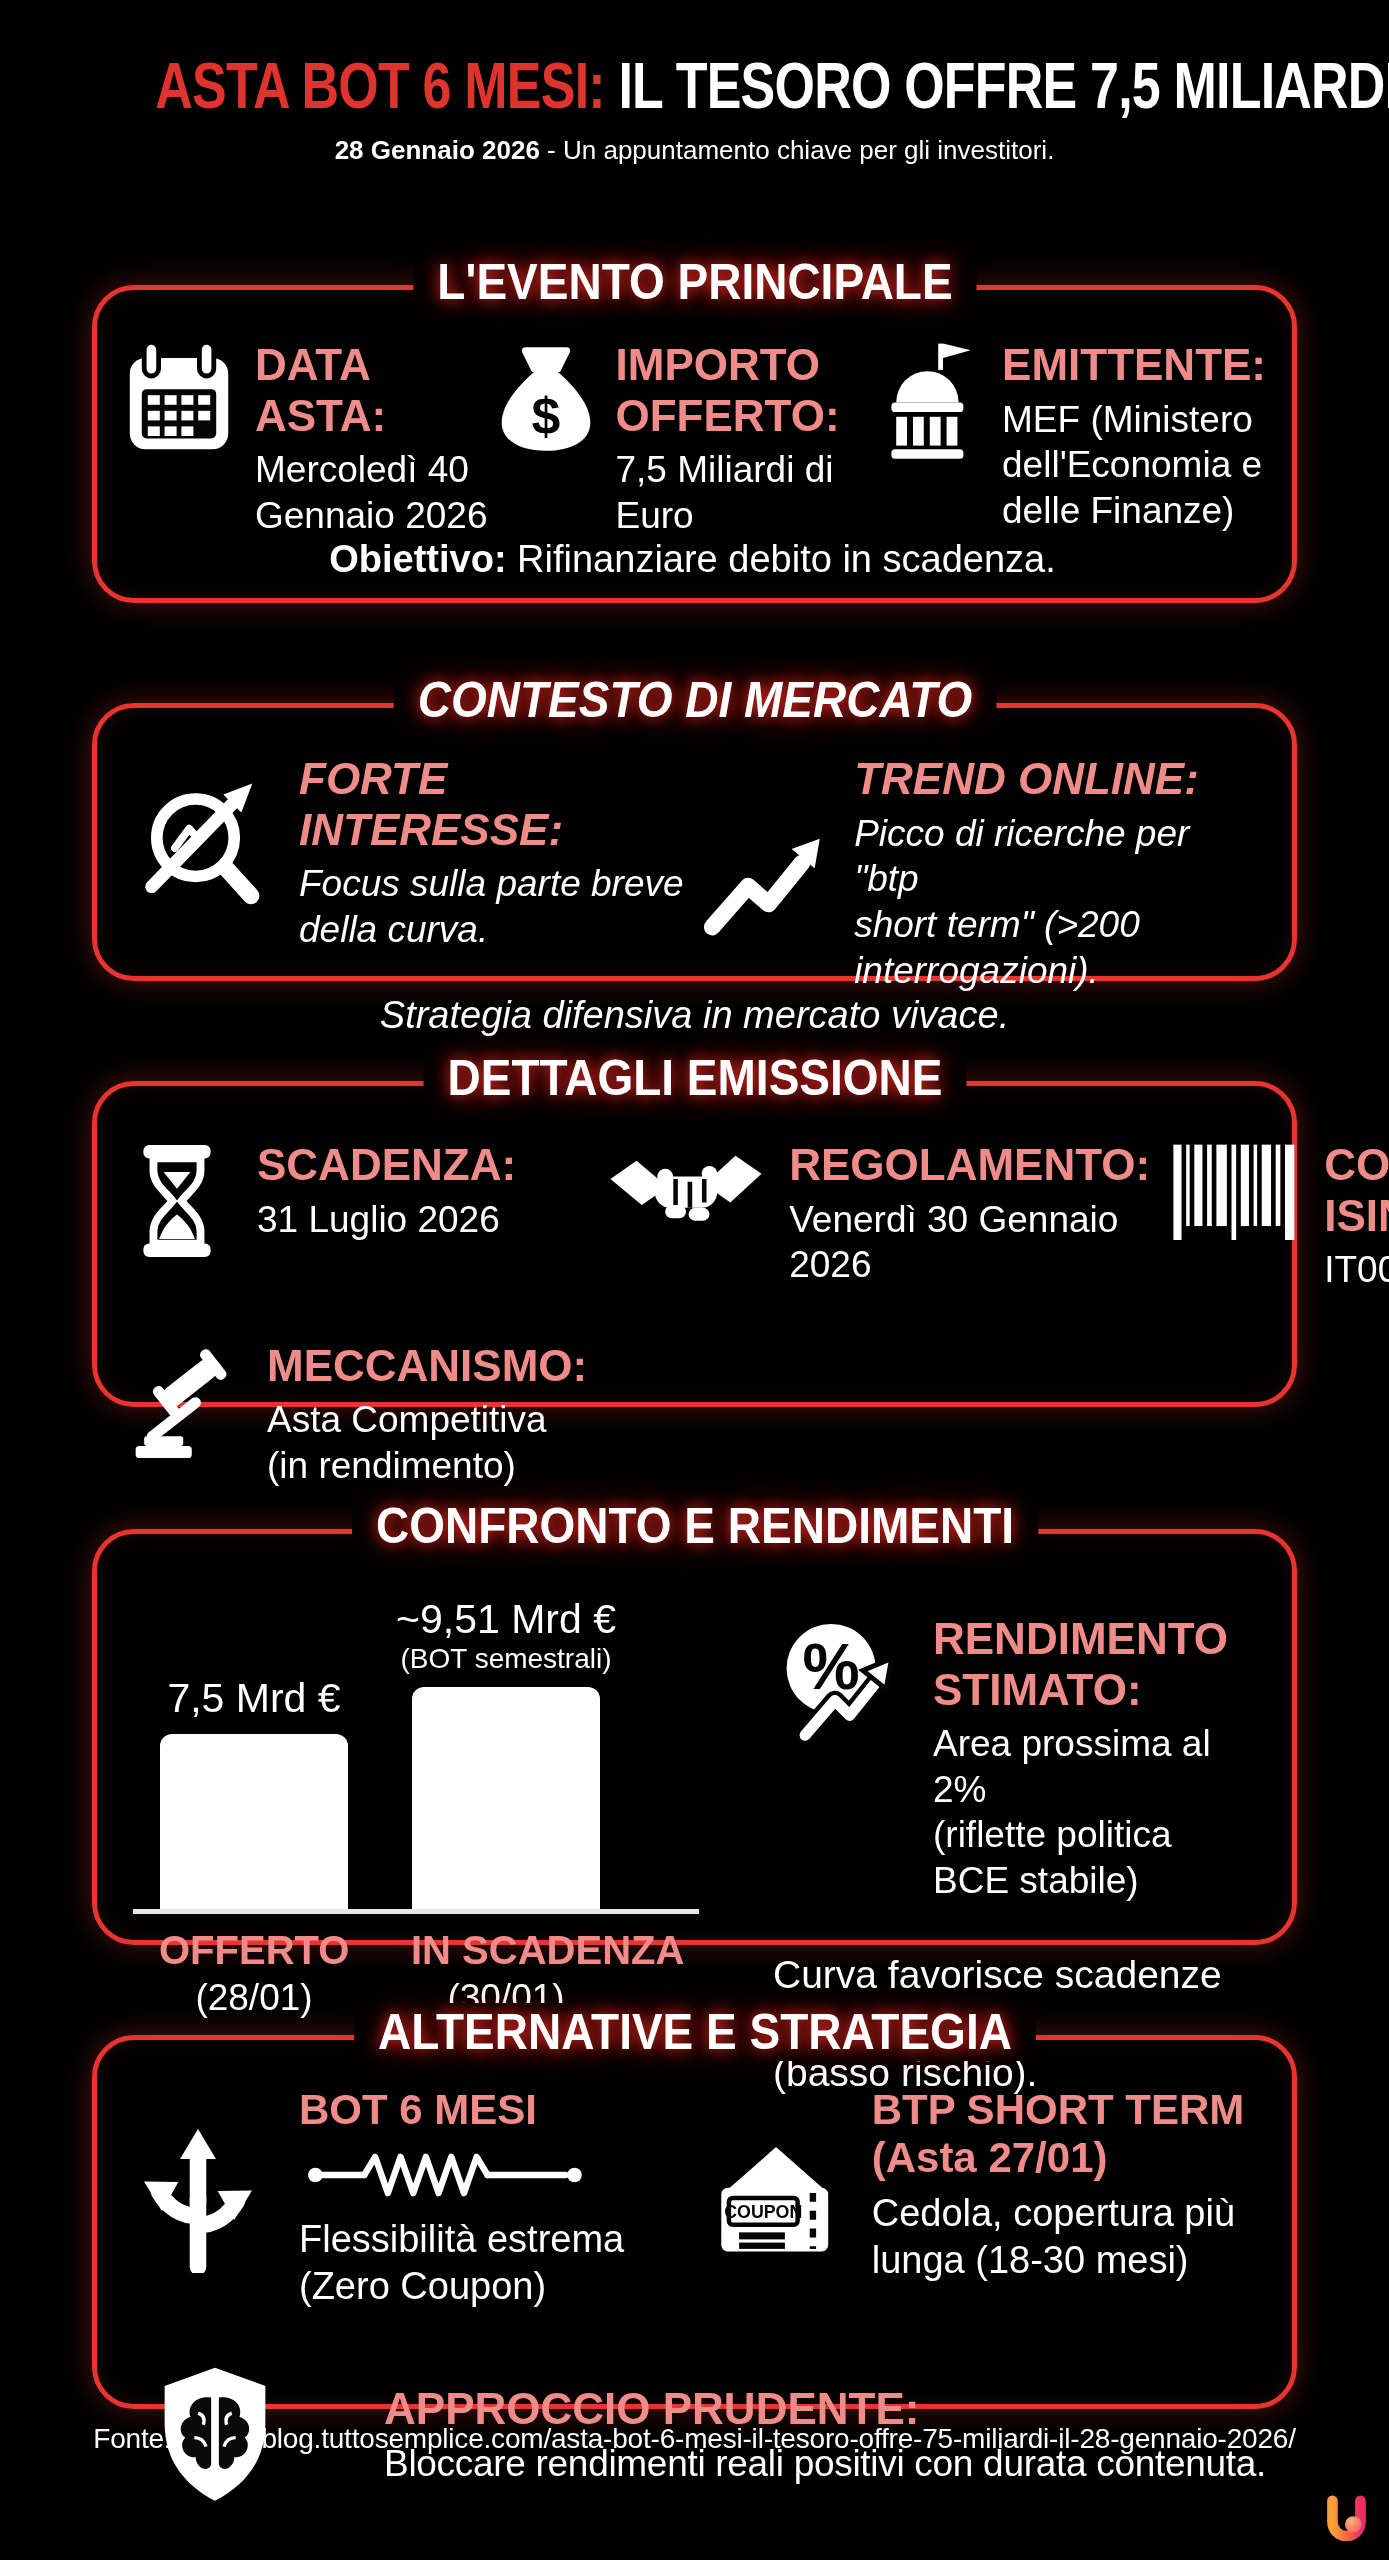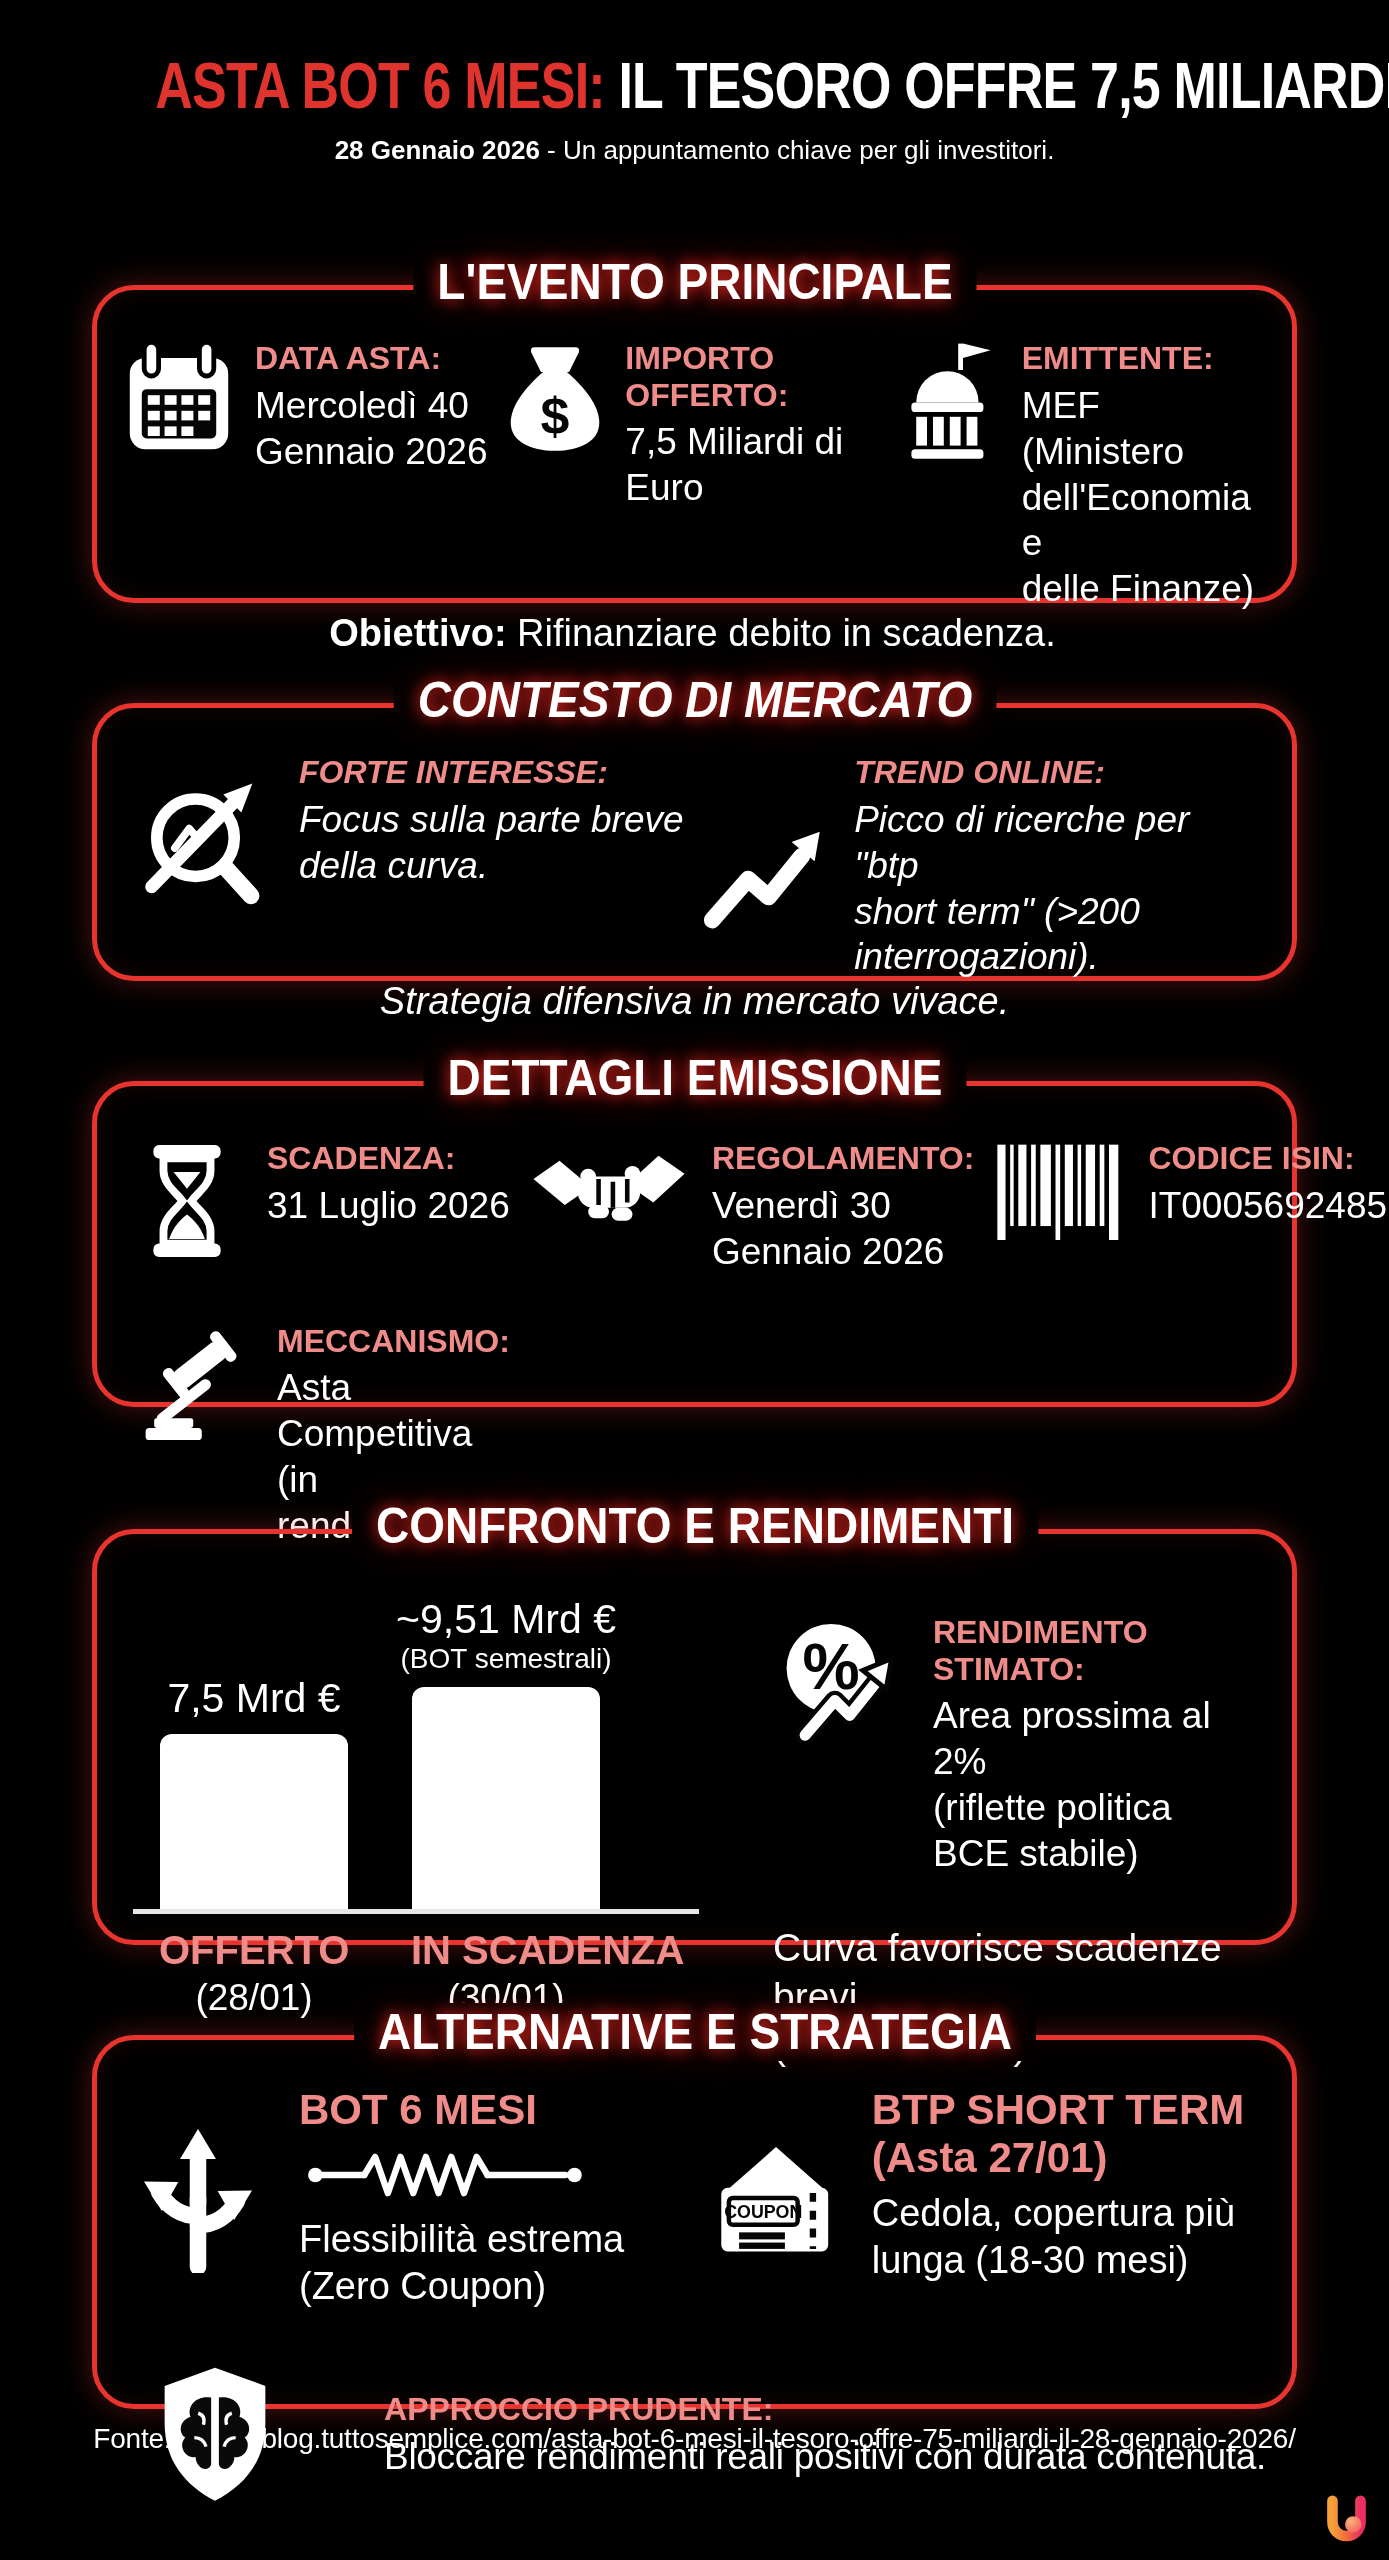--- a/index.html
+++ b/index.html
@@ -24,42 +24,42 @@
   .subtitle .bold{font-weight:700;}
 
   
   .box{position:relative;margin:0 92px;border:5px solid var(--red);border-radius:42px;
     box-shadow:0 0 30px rgba(238,58,53,.33), inset 0 0 24px rgba(238,58,53,.10);
     display:flex;flex-direction:column;}
   .section-title{position:absolute;top:-37px;left:50%;transform:translateX(-50%) scaleX(.92);
     background:#000;padding:0 26px;font-size:50px;font-weight:700;white-space:nowrap;
     color:#fff;text-shadow:0 0 16px rgba(255,48,40,.95),0 0 40px rgba(255,0,0,.55);}
 
-  .label{font-size:32px;font-weight:700;color:var(--pink);line-height:1.14;white-space:pre-line;}
+  .label{font-size:44px;font-weight:700;color:var(--pink);line-height:1.14;white-space:pre-line;}
   .value{font-size:37px;line-height:1.24;white-space:pre-line;margin-top:6px;}
   .item{display:flex;align-items:flex-start;}
   .icon{flex:0 0 auto;display:flex;align-items:center;justify-content:center;}
   .icon svg{display:block;}
 
   
   .box-evento{margin-top:120px;height:318px;padding:50px 26px 24px 22px;}
   .row3{display:flex;}
   .row3 .item{flex:1 1 0;gap:16px;}
   .box-footer{margin-top:auto;text-align:center;font-size:38px;}
   .box-footer .bold{font-weight:700;}
 
   
   .box-contesto{margin-top:100px;height:278px;padding:46px 30px 12px 30px;font-style:italic;}
   .row2c{display:flex;}
   .row2c .item.first{flex:1.02;gap:22px;}
   .row2c .item.second{flex:1;gap:22px;align-items:center;}
   .row2c .icon{margin-top:14px;}
 
   
-  .box-dettagli{margin-top:100px;height:326px;padding:54px 40px 34px 34px;}
+  .box-dettagli{margin-top:100px;height:326px;padding:54px 40px 34px 24px;}
   .grid2{display:grid;grid-template-columns:1fr 1fr 1fr;row-gap:48px;column-gap:20px;}
   .grid2 .item{gap:24px;}
 
   
   .box-confronto{margin-top:122px;height:416px;padding:50px 36px 26px 36px;}
   .confronto-row{display:flex;}
   .chart{width:610px;flex:0 0 auto;}
   .bars{display:flex;align-items:flex-end;gap:62px;margin-left:26px;}
   .bar-col{width:190px;display:flex;flex-direction:column;align-items:center;}
   .bar-value{font-size:41px;white-space:nowrap;margin-top:12px;}

